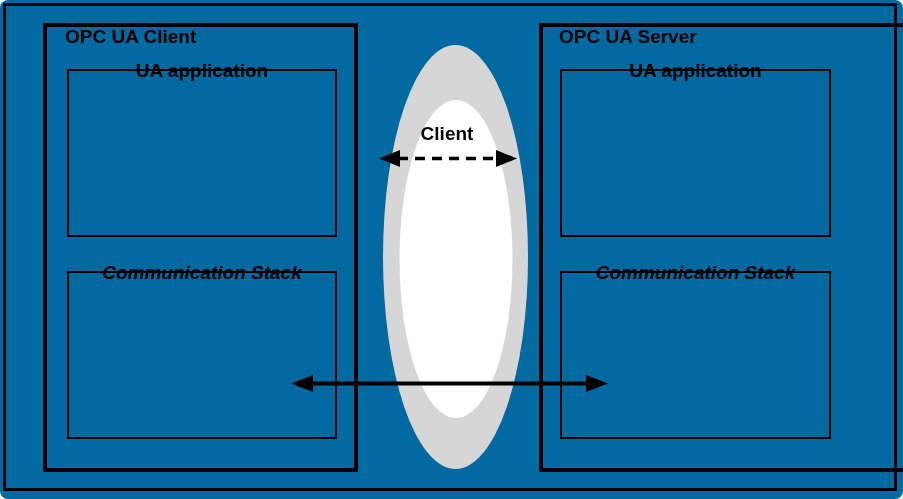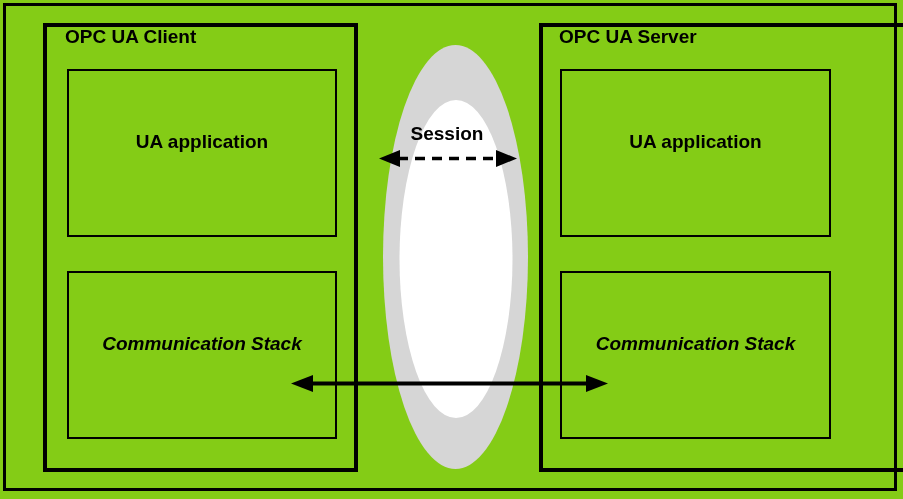--- a/index.html
+++ b/index.html
@@ -5,22 +5,23 @@
   html, body {
     margin: 0;
     padding: 0;
     background: #ffffff;
     font-family: "Liberation Sans", "DejaVu Sans", sans-serif;
   }
   .canvas {
     position: relative;
     width: 903px;
     height: 499px;
-    background: #84cc16;
+    background: #0369a1;
     overflow: hidden;
+    border-radius: 8px;
   }
   .outer-frame {
     position: absolute;
     left: 3px;
     top: 3px;
     width: 894px;
     height: 488px;
     border: 3px solid #000;
     box-sizing: border-box;
   }
@@ -52,21 +53,21 @@
   }
   .node.client .node-title { left: 18px; }
   .node.server .node-title { left: 16px; }
   .inner-box {
     position: absolute;
     width: 270px;
     height: 168px;
     border: 2px solid #000;
     box-sizing: border-box;
     display: flex;
-    align-items: center;
+    align-items: flex-start;
     justify-content: center;
     text-align: center;
   }
   .node.client .inner-box { left: 20px; }
   .node.server .inner-box { left: 17px; width: 271px; }
   .inner-box.app   { top: 42px; }
   .inner-box.stack { top: 244px; font-style: italic; }
   .inner-box .box-label {
     font-weight: bold;
     font-size: 19px;
@@ -134,15 +135,15 @@
       <polygon points="517,158.5 496,150 496,167" fill="#000000"></polygon>
     </g>
 
     <g>
       <line x1="305" y1="383.5" x2="594" y2="383.5" stroke-width="4" stroke="#000000"></line>
       <polygon points="291,383.5 313,375 313,392" fill="#000000"></polygon>
       <polygon points="608,383.5 586,375 586,392" fill="#000000"></polygon>
     </g>
   </svg>
 
-  <div class="conn-label session">Session</div>
+  <div class="conn-label session">Client</div>
 
 </div>
 
 </body></html>

